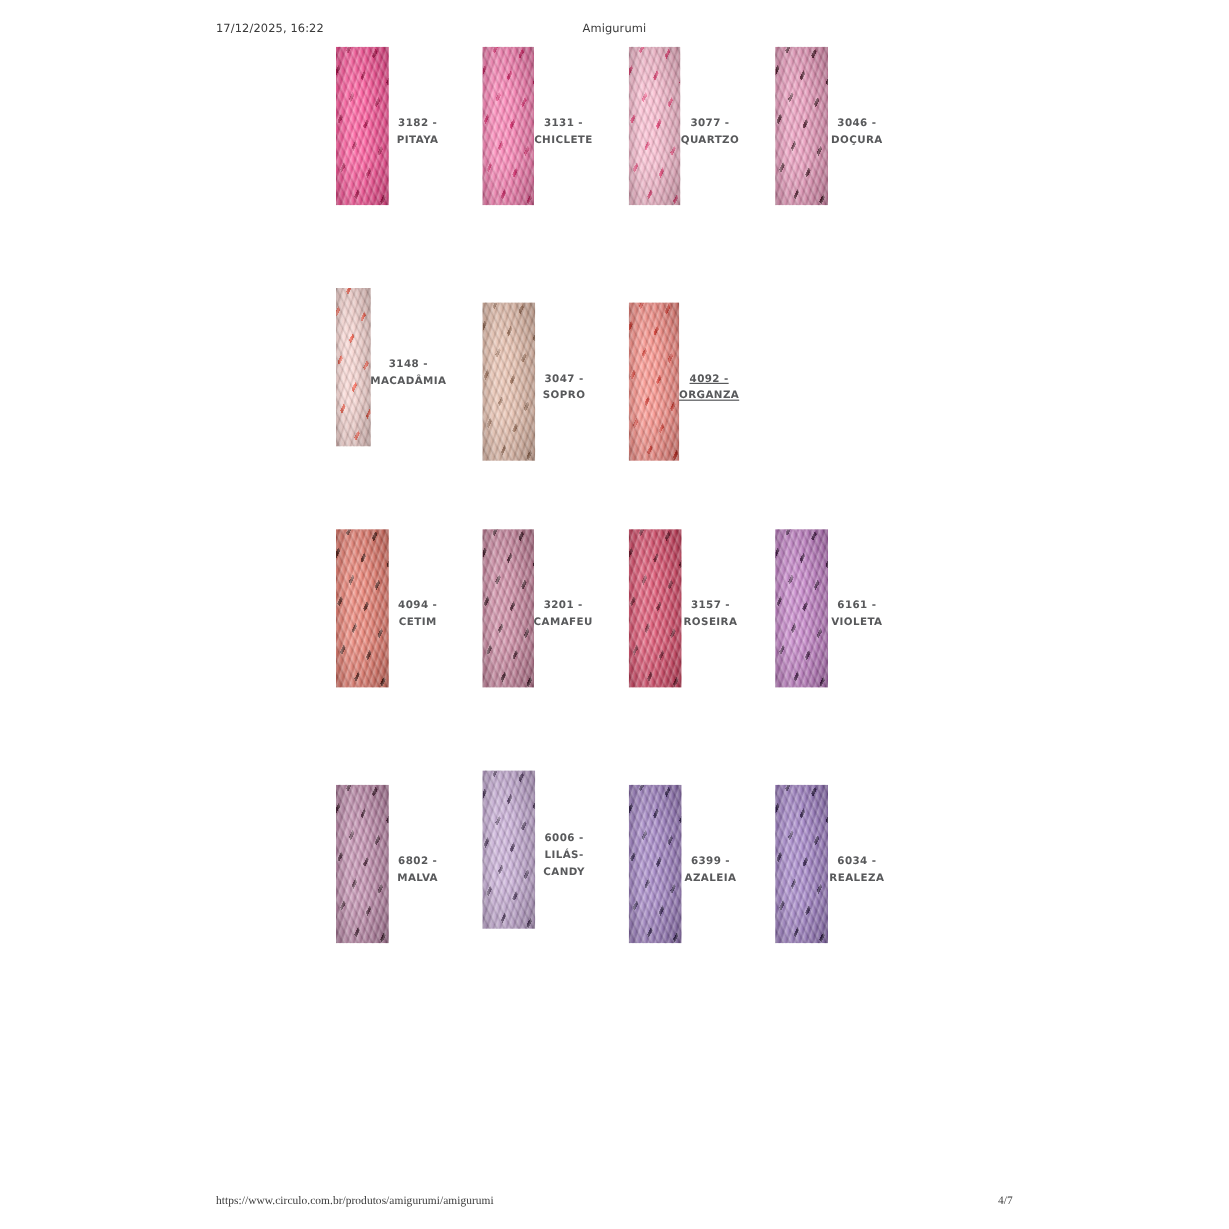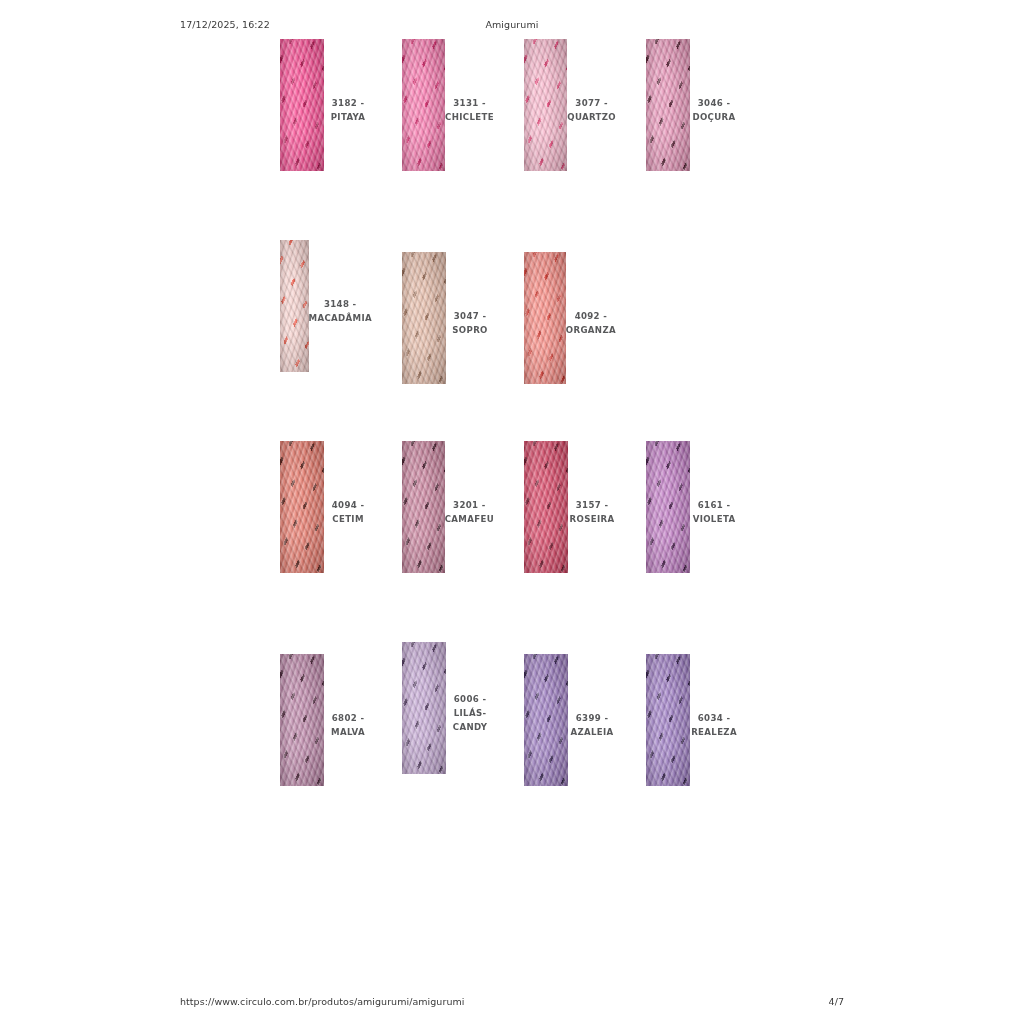--- a/index.html
+++ b/index.html
@@ -54,20 +54,21 @@
   
   .page-footer {
     position: absolute;
     left: 180px;
     top: 993px;
     width: 664px;
     height: 16px;
     display: flex;
     align-items: center;
     justify-content: space-between;
+    font-family: Liberation Serif, serif;
   }
   .ftr-url {
     font-size: 9.5px;
     color: #3a3a3a;
     letter-spacing: .05px;
     white-space: nowrap;
   }
   .ftr-page {
     font-size: 9.5px;
     color: #3a3a3a;
@@ -258,21 +259,21 @@
           <div class="swatch">
             <div class="skein" style="--c: #E6BCA9; --void: #9A6A52;">
               <div class="voids"></div>
               <div class="warp"></div>
               <div class="weft"></div>
               <div class="shade"></div>
             </div>
           </div>
           <div class="label">3047 - SOPRO</div>
         </div>
-        <div class="cell" style="margin-top: 12px;">
+        <div class="cell" style="margin-top: 12px; text-decoration: underline;">
           <div class="swatch">
             <div class="skein" style="--c: #F98A82; --void: #D42F25;">
               <div class="voids"></div>
               <div class="warp"></div>
               <div class="weft"></div>
               <div class="shade"></div>
             </div>
           </div>
           <div class="label">4092 - ORGANZA</div>
         </div>

